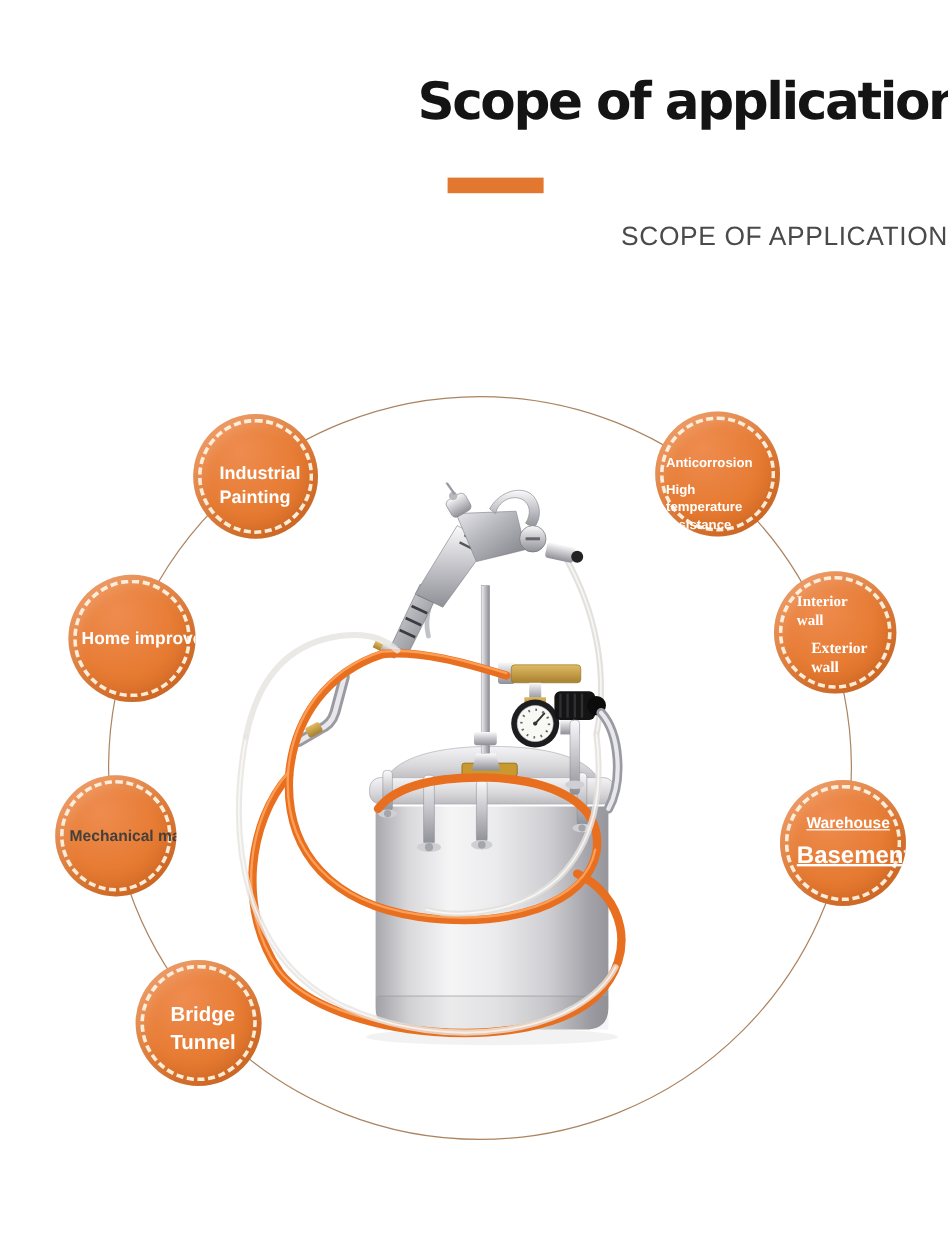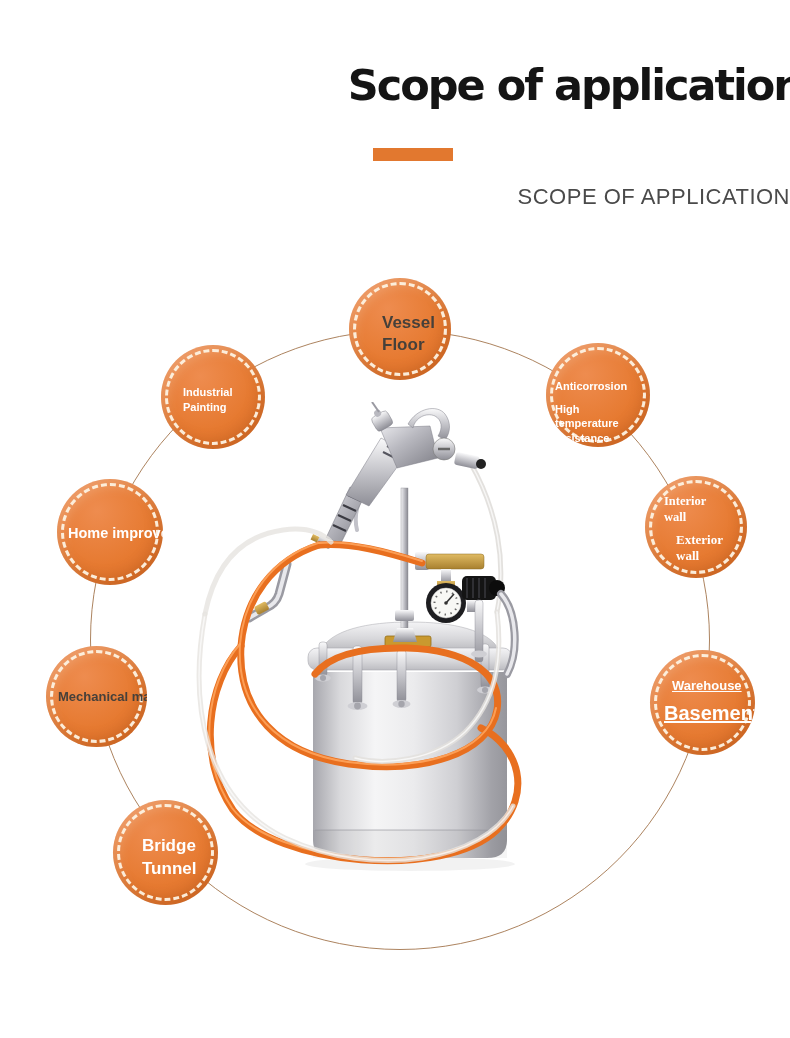--- a/index.html
+++ b/index.html
@@ -17,21 +17,21 @@
   .big-ring{position:absolute;left:90px;top:330px;width:618px;height:618px;
             border:1px solid #A3764E;border-radius:50%;opacity:.9;}
 
   
   .bubble{position:absolute;border-radius:50%;overflow:hidden;
           background:radial-gradient(circle at 38% 30%, #EE8C4F 0%, #E67A31 55%, #DD6E26 100%);
           box-shadow:inset -5px -7px 14px rgba(110,45,0,.20), inset 5px 7px 12px rgba(255,255,255,.22);}
   .dash{position:absolute;inset:4px;border:3px dashed rgba(253,243,226,.95);border-radius:50%;}
   .bt{position:absolute;inset:0;font-weight:bold;color:#FFFFFF;}
   .bt-vessel{padding:34px 0 0 33px;font-size:17px;line-height:1.32;color:#46403A;}
-  .bt-industrial{padding:40px 0 0 22px;font-size:11px;line-height:1.35;}
+  .bt-industrial{padding:40px 0 0 22px;font-size:15px;line-height:1.35;}
   .bt-anticorr{padding:36px 0 0 9px;font-size:11px;line-height:1.32;}
   .bt-anticorr .gap{height:8px;}
   .bt-home{padding:46px 0 0 11px;font-size:14.5px;white-space:nowrap;}
   .bt-interior{padding:17px 0 0 19px;font-size:12.5px;line-height:1.3;font-family:Liberation Serif, serif;}
   .bt-interior .ext{margin:6px 0 14px 12px;font-size:13px;}
   .bt-interior .scr{margin:8px 0 0 3px;font-size:21px;letter-spacing:.5px;}
   .bt-mech{padding:43px 0 0 12px;font-size:13px;color:#46403A;white-space:nowrap;}
   .bt-ware{padding:28px 0 0 22px;font-size:13px;text-decoration:underline;}
   .bt-ware .bg{margin:9px 0 0 -8px;font-size:20px;}
   .bt-bridge{padding:35px 0 0 29px;font-size:17px;line-height:1.35;}
@@ -222,27 +222,20 @@
 
     <g fill="none" stroke-linecap="round">
       <path d="M352,210 C358,260 350,300 320,330 C290,358 240,364 210,356" stroke="#e3e1dd" stroke-width="5" opacity=".85"></path>
       <path d="M352,210 C358,260 350,300 320,330 C290,358 240,364 210,356" stroke="#ffffff" stroke-width="1.5" opacity=".7"></path>
       <path d="M60,212 C44,300 58,396 140,436 C230,478 340,458 368,404" stroke="#e6e4e0" stroke-width="5" opacity=".8"></path>
       <path d="M60,212 C44,300 58,396 140,436 C230,478 340,458 368,404" stroke="#ffffff" stroke-width="1.5" opacity=".65"></path>
       <path d="M60,212 C70,162 96,134 138,128 C160,125 176,130 186,140" stroke="#e6e4e0" stroke-width="5" opacity=".8"></path>
     </g>
   </svg>
 
-  <div class="bubble" style="left:349px;top:278px;width:102px;height:102px">
-    <div class="dash"></div>
-    <div class="bt bt-vessel">
-      <div>Vessel</div>
-      <div>Floor</div>
-    </div>
-  </div>
 
   <div class="bubble" style="left:161px;top:345px;width:104px;height:104px">
     <div class="dash"></div>
     <div class="bt bt-industrial">
       <div>Industrial</div>
       <div>Painting</div>
     </div>
   </div>
 
   <div class="bubble" style="left:546px;top:343px;width:104px;height:104px">

